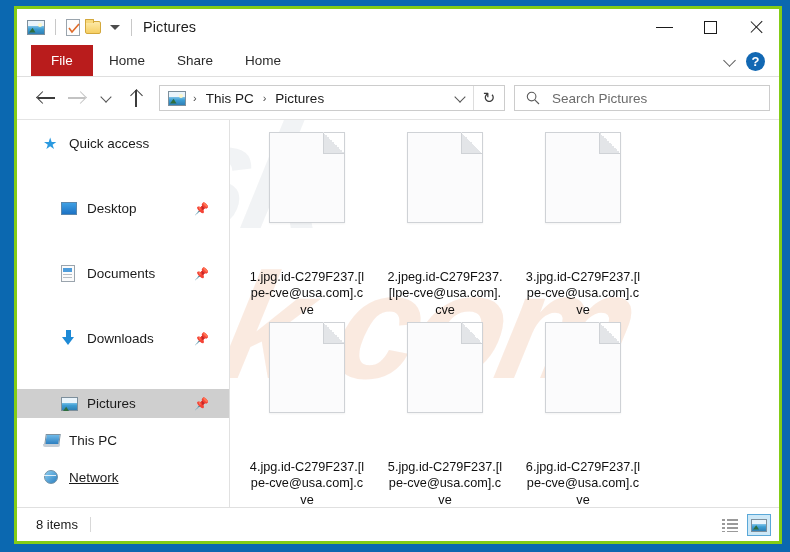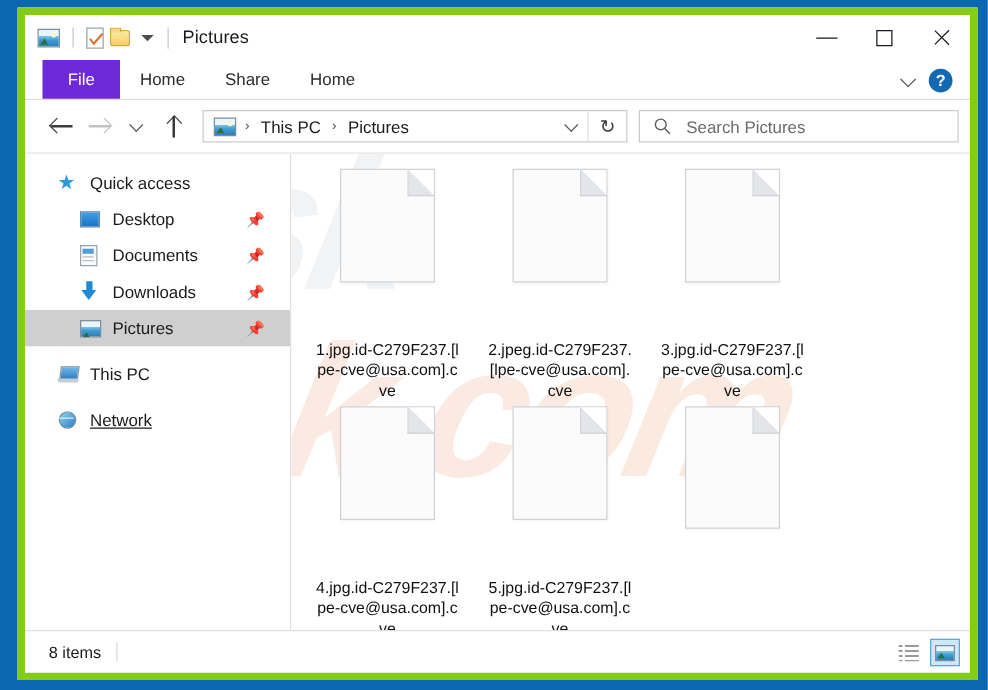--- a/index.html
+++ b/index.html
@@ -19,21 +19,21 @@
     width: 790px; height: 552px;
     background: #0b68b0;
     padding: 6px 8px 8px 14px;
   }
 
   #client {
     position: relative;
     width: 100%;
     height: 100%;
     background: #ffffff;
-    border: 6px solid #84cc16;
+    border: 3px solid #84cc16;
     display: flex;
     flex-direction: column;
   }
 
   
   .titlebar {
     height: 36px;
     flex: 0 0 36px;
     display: flex;
     align-items: center;
@@ -169,21 +169,21 @@
   .tab {
     display: flex;
     align-items: center;
     justify-content: center;
     font-size: 13.5px;
     color: #2b2b2b;
     padding: 0 16px;
     height: 100%;
   }
   .tab.file {
-    background: #6d28d9;
+    background: #b91c1c;
     color: #ffffff;
     min-width: 62px;
     margin-left: 14px;
   }
   .ribbon-right {
     position: absolute;
     right: 6px; top: 0;
     height: 32px;
     display: flex;
     align-items: center;
@@ -385,21 +385,21 @@
 
   .nav-item {
     height: 29px;
     display: flex;
     align-items: center;
     padding-left: 26px;
     position: relative;
     font-size: 13.5px;
     color: #1b1b1b;
   }
-  .nav-item.child { padding-left: 44px; }
+  .nav-item.child { padding-left: 44px; margin-top: 36px; }
   .nav-item.root  { padding-left: 26px; }
   .nav-item.selected { background: #cfcfcf; }
 
   .nav-label { white-space: nowrap; }
   .nav-ico {
     width: 17px;
     height: 17px;
     margin-right: 9px;
     flex: 0 0 17px;
     position: relative;
@@ -862,20 +862,21 @@
           <div class="fileitem">
             <div class="doc-icon">
                 <div class="doc-fold"></div>
               </div>
             <div class="fname">5.jpg.id-C279F237.[lpe-cve@usa.com].cve</div>
           </div>
           <div class="fileitem">
             <div class="doc-icon">
                 <div class="doc-fold"></div>
               </div>
+            <div class="fname">6.jpg.id-C279F237.[lpe-cve@usa.com].cve</div>
           </div>
         </div>
       </div>
     </div>
 
     <div class="statusbar">
       <span class="status-text">8 items</span>
       <div class="status-sep"></div>
       <div class="viewtoggles">
         <div class="vt">

